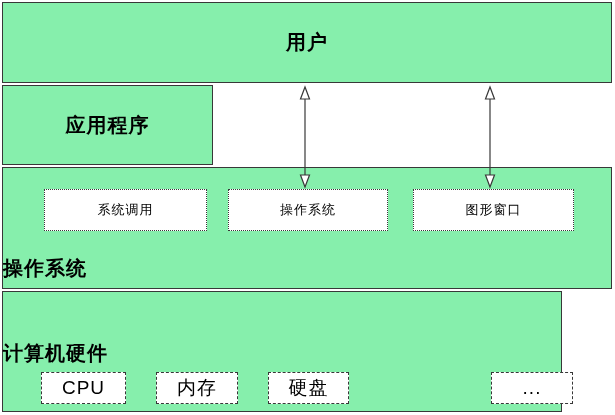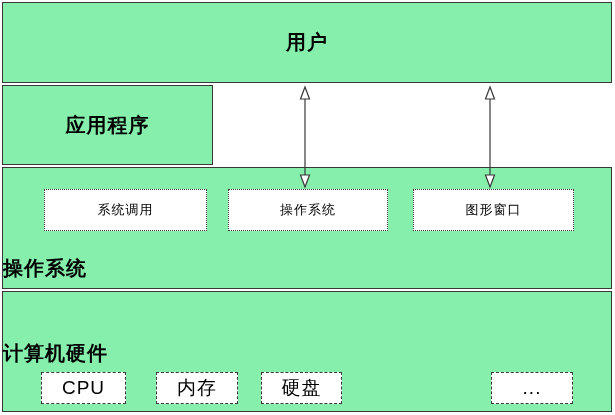--- a/index.html
+++ b/index.html
@@ -30,21 +30,21 @@
   .layer-label {
     font-weight: bold;
     font-size: 20px;
     letter-spacing: 1px;
     white-space: nowrap;
   }
   
   .user-box   { left: 2px; top: 2px;   width: 610px; height: 81px; }
   .app-box    { left: 2px; top: 85px;  width: 211px; height: 80px; }
   .os-box     { left: 2px; top: 167px; width: 610px; height: 122px; }
-  .hw-box     { left: 2px; top: 291px; width: 610px; height: 121px; }
+  .hw-box     { left: 2px; top: 291px; width: 560px; height: 121px; }
 
   .abs-label {
     position: absolute;
     left: 0;
     width: 100%;
     line-height: 24px;
   }
   .os-label { top: 88px; }
   .hw-label { top: 49px; }
 
@@ -69,21 +69,21 @@
     top: 80px;
     height: 32px;
     box-sizing: border-box;
     border: 1.5px dashed #383838;
     background: #ffffff;
     font-size: 19px;
     letter-spacing: 1px;
   }
   .hwc-1 { left: 38px;  width: 85px; }
   .hwc-2 { left: 153px; width: 82px; }
-  .hwc-3 { left: 258px; width: 81px; text-align: center; }
+  .hwc-3 { left: 265px; width: 81px; text-align: center; }
   .hwc-4 { left: 376px; width: 84px; }
   .hwc-5 { left: 488px; width: 82px; }
 
   .arrow-overlay {
     position: absolute;
     left: 0;
     top: 0;
     width: 615px;
     height: 415px;
     pointer-events: none;

